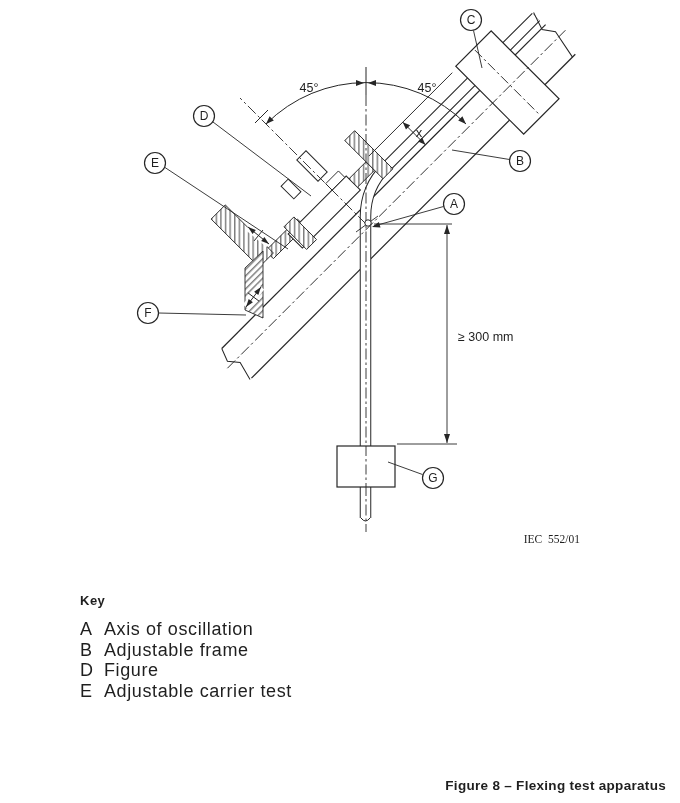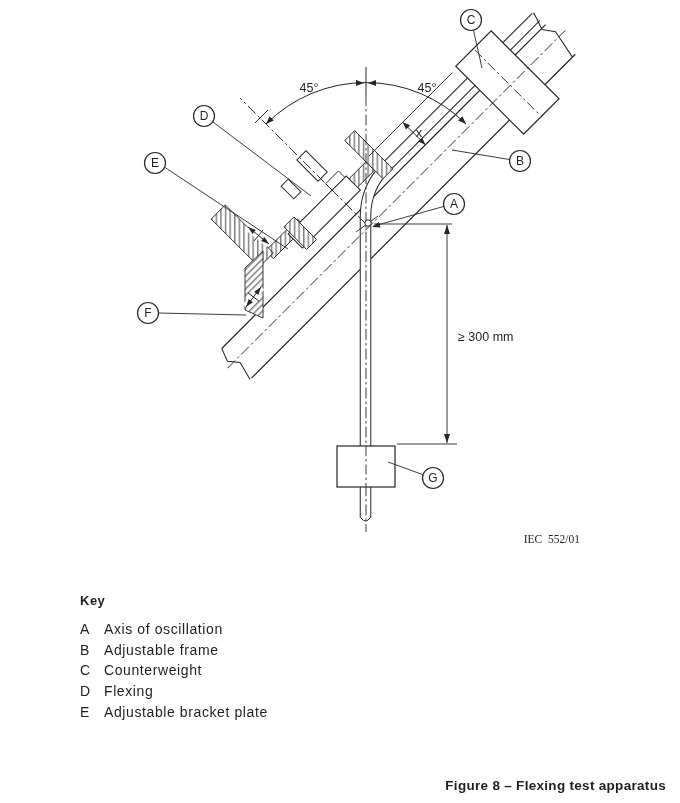--- a/index.html
+++ b/index.html
@@ -9,21 +9,21 @@
   svg text{fill:#1f1f1f;}
   .balloon-letter{font-size:12px;}
   .dim-label{font-size:12.5px;}
   .angle-label{font-size:12.5px;}
   .x-label{font-size:13px;}
   #iec-ref{position:absolute;left:470px;top:533px;width:110px;text-align:right;
            font-family:"Liberation Serif", serif;font-size:11.5px;color:#1f1f1f;}
   #key-block{position:absolute;left:48px;top:593px;margin-left:32px;}
   #key-title{font-size:13px;font-weight:bold;letter-spacing:0.5px;}
   #key-list{margin-top:11px;}
-  .key-row{height:20.7px;line-height:20.7px;font-size:14px;letter-spacing:0.6px;white-space:nowrap;}
+  .key-row{height:20.7px;line-height:20.7px;font-size:18px;letter-spacing:0.6px;white-space:nowrap;}
   .key-letter{display:inline-block;width:24px;}
   #caption{position:absolute;left:16px;top:778px;width:650px;text-align:right;
            font-size:13.5px;font-weight:bold;letter-spacing:0.3px;}
 </style>
 </head>
 <body>
 
 <div id="page">
 
   <svg id="diagram" width="680" height="560" viewBox="0 0 680 560">
@@ -180,26 +180,23 @@
   <div id="key-block">
     <div id="key-title">Key</div>
     <div id="key-list">
       <div class="key-row">
         <span class="key-letter">A</span><span>Axis of oscillation</span>
       </div>
       <div class="key-row">
         <span class="key-letter">B</span><span>Adjustable frame</span>
       </div>
       <div class="key-row">
-        <span class="key-letter">C</span><span>Counterweight</span>
-      </div>
-      <div class="key-row">
-        <span class="key-letter">D</span><span>Flexing</span>
-      </div>
-      <div class="key-row">
-        <span class="key-letter">E</span><span>Adjustable bracket plate</span>
+        <span class="key-letter">D</span><span>Figure</span>
+      </div>
+      <div class="key-row">
+        <span class="key-letter">E</span><span>Adjustable carrier test</span>
       </div>
     </div>
   </div>
 
   <div id="caption">Figure 8 – Flexing test apparatus</div>
 
 </div>
 
 </body></html>

